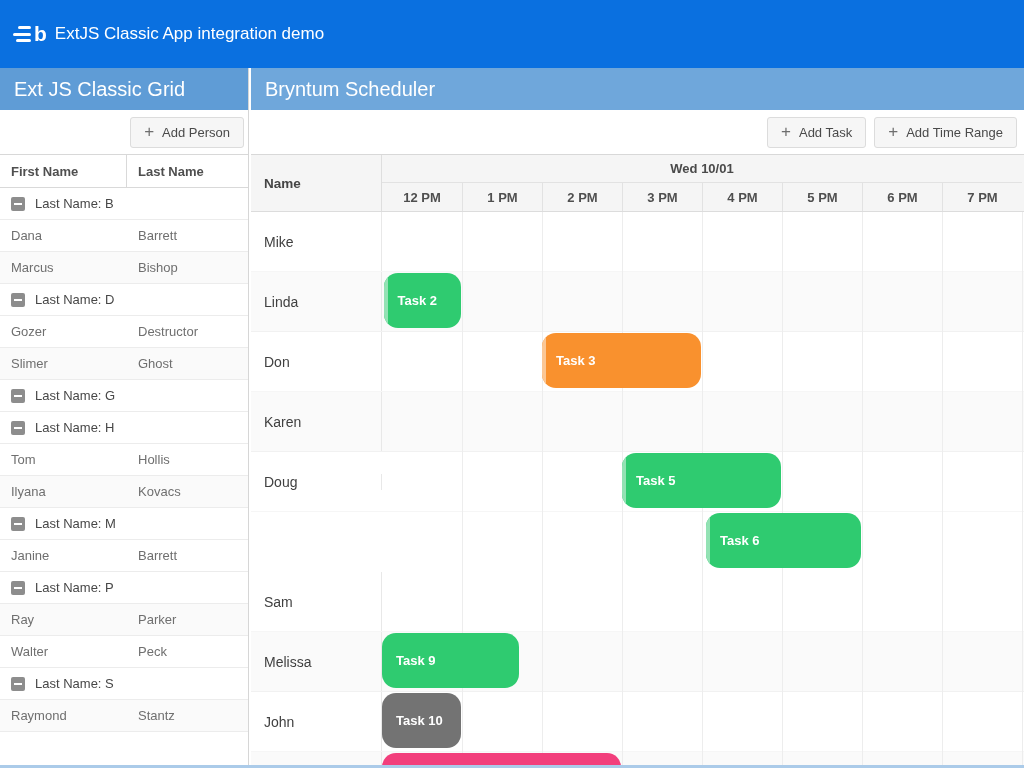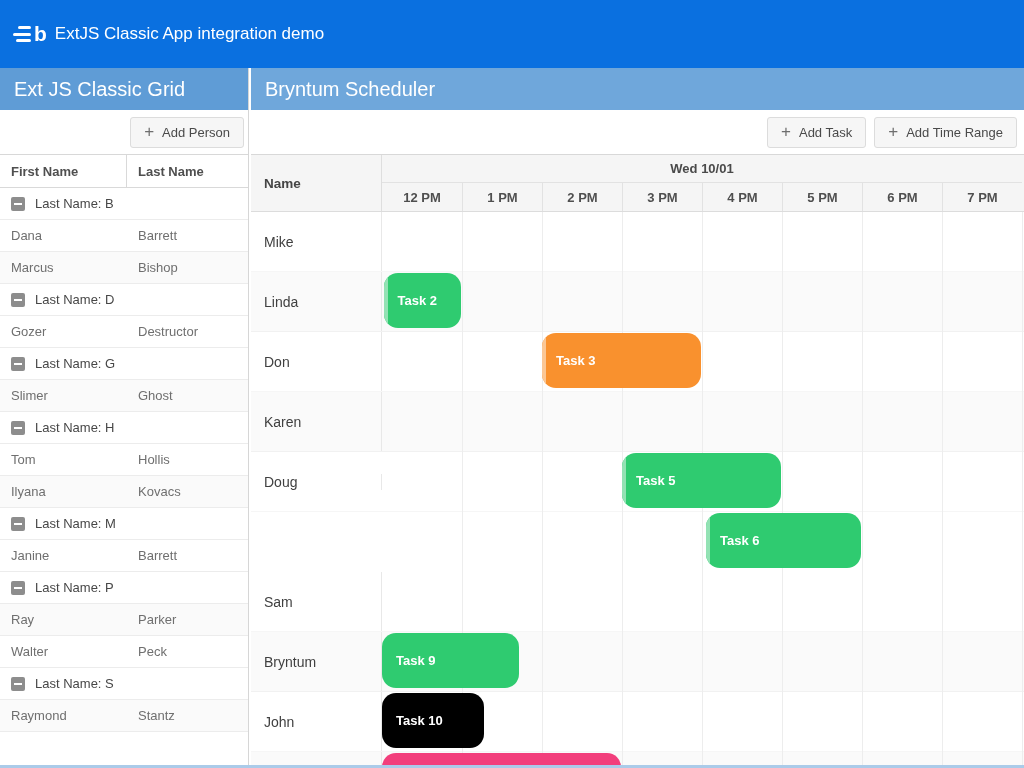--- a/index.html
+++ b/index.html
@@ -133,27 +133,27 @@
             <div class="g-cell last">Bishop</div>
           </div>
           <div class="g-row group">
             <span class="minus-icon"></span>
             <span class="group-label">Last Name: D</span>
           </div>
           <div class="g-row data">
             <div class="g-cell first">Gozer</div>
             <div class="g-cell last">Destructor</div>
           </div>
-          <div class="g-row group">
-            <span class="minus-icon"></span>
-            <span class="group-label">Last Name: G</span>
-          </div>
           <div class="g-row data striped">
             <div class="g-cell first">Slimer</div>
             <div class="g-cell last">Ghost</div>
+          </div>
+          <div class="g-row group">
+            <span class="minus-icon"></span>
+            <span class="group-label">Last Name: G</span>
           </div>
           <div class="g-row group">
             <span class="minus-icon"></span>
             <span class="group-label">Last Name: H</span>
           </div>
           <div class="g-row data">
             <div class="g-cell first">Tom</div>
             <div class="g-cell last">Hollis</div>
           </div>
           <div class="g-row data striped">
@@ -236,21 +236,21 @@
           <div class="s-row striped" style="top: 180px;">
             <div class="s-name-cell">Karen</div>
           </div>
           <div class="s-row" style="top: 240px; align-items: center;">
             <div class="s-name-cell">Doug</div>
           </div>
           <div class="s-row" style="top: 360px;">
             <div class="s-name-cell">Sam</div>
           </div>
           <div class="s-row striped" style="top: 420px;">
-            <div class="s-name-cell">Bryntum</div>
+            <div class="s-name-cell">Melissa</div>
           </div>
           <div class="s-row" style="top: 480px;">
             <div class="s-name-cell">John</div>
           </div>
           <div class="s-row striped" style="top: 540px;">
             <div class="s-name-cell"></div>
           </div>
           <div class="gridline" style="left: 211px;"></div>
           <div class="gridline" style="left: 291px;"></div>
           <div class="gridline" style="left: 371px;"></div>
@@ -271,21 +271,21 @@
             <span class="stripe" style="background: rgb(147, 226, 180);"></span>
             <span>Task 5</span>
           </div>
           <div class="event" style="left: 455px; width: 155px; top: 301px; background: rgb(47, 203, 112);">
             <span class="stripe" style="background: rgb(147, 226, 180);"></span>
             <span>Task 6</span>
           </div>
           <div class="event" style="left: 131px; width: 137px; top: 421px; background: rgb(47, 203, 112);">
             <span>Task 9</span>
           </div>
-          <div class="event pattern" style="left: 131px; width: 102px; top: 481px; background: #000000;">
+          <div class="event pattern" style="left: 131px; width: 79px; top: 481px; background: #737373;">
             <span>Task 10</span>
           </div>
           <div class="event" style="left: 131px; width: 239px; top: 541px; background: rgb(242, 63, 124);">
             <span></span>
           </div>
         </div>
     </div>
   </div>
 
   <div class="footer-strip" style="background: rgb(171, 203, 233);"></div>

